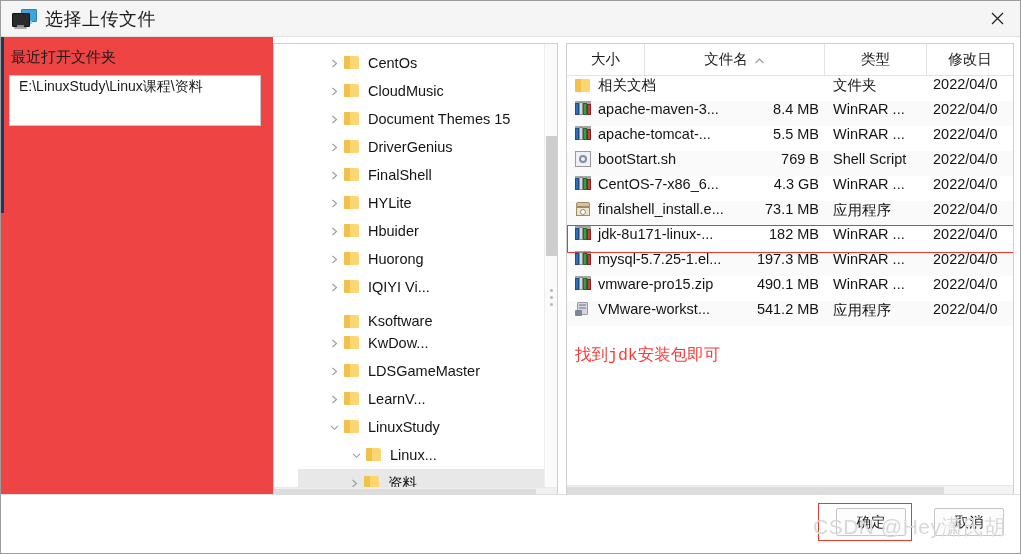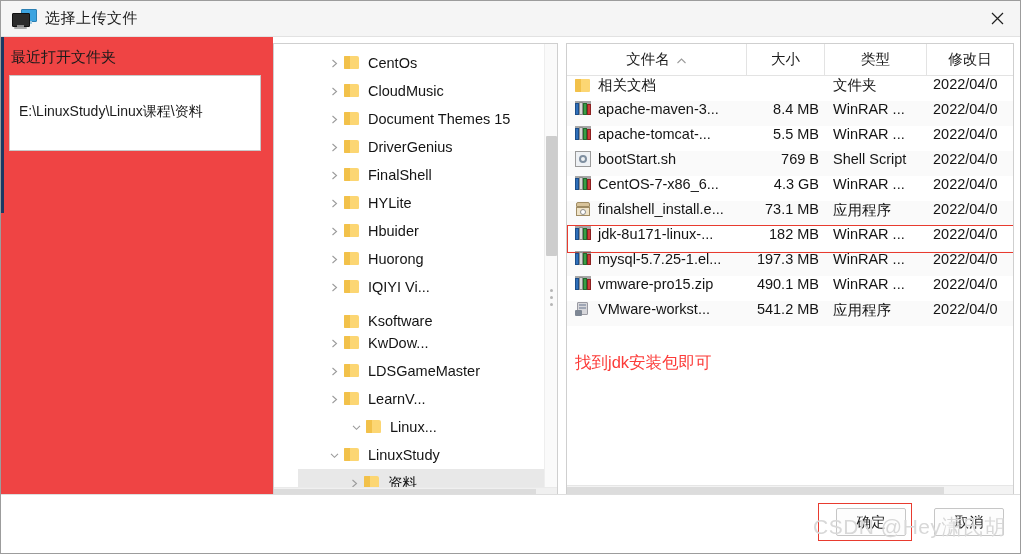--- a/index.html
+++ b/index.html
@@ -43,21 +43,21 @@
     position:absolute;left:1px;top:5px;width:16px;height:12px;
     background:#2b2b2b;border:1px solid #111;border-radius:1px;
   }
   .title-icon .stand{
     position:absolute;left:6px;top:17px;width:7px;height:2px;background:#8a8a8a;
   }
   .title-icon .base{
     position:absolute;left:3px;top:19px;width:13px;height:2px;background:#a8a8a8;border-radius:1px;
   }
   .title-text{
-    font-size:15px;color:#1b1b1b;letter-spacing:.5px;
+    font-size:18px;color:#1b1b1b;letter-spacing:.5px;
   }
   .win-close{
     position:absolute;right:0;top:0;width:46px;height:34px;
     display:flex;align-items:center;justify-content:center;
     cursor:default;
   }
   .win-close svg{display:block;}
   
   .body{
     flex:1;display:flex;position:relative;min-height:0;
@@ -68,21 +68,21 @@
   
   .leftcol{
     width:272px;min-width:272px;box-sizing:border-box;
     padding:8px 12px 0 8px;background:#ef4444;
   }
   .recent-label{
     font-size:15px;color:#1b1b1b;margin:3px 0 8px 2px;
   }
   .path-box{
     border:1px solid #c8c8c8;background:#fff;
-    padding:25px 9px 9px 9px;
+    padding:0 9px 9px 9px;
     font-size:14px;color:#1b1b1b;line-height:21px;
     word-break:break-all;
     min-height:40px;
   }
   
   .treepanel{
     width:285px;min-width:285px;box-sizing:border-box;
     margin:6px 0 0 0;
     border:1px solid #cfcfcf;
     background:#fff;
@@ -406,43 +406,43 @@
                 <svg width="9" height="9" viewBox="0 0 9 9">
                   <path d="M2.5 1 L6.5 4.5 L2.5 8" stroke="#9b9b9b" stroke-width="1.1" fill="none"></path>
                 </svg>
               </span>
               <span class="folder">
                 <span class="fback"></span>
                 <span class="fflap"></span>
               </span>
               <span>LearnV...</span>
             </div>
+            <div class="tnode" style="padding-left: 52px;">
+              <span class="chev">
+                <svg width="9" height="9" viewBox="0 0 9 9">
+                  <path d="M1 2.8 L4.5 6.3 L8 2.8" stroke="#9b9b9b" stroke-width="1.1" fill="none"></path>
+                </svg>
+              </span>
+              <span class="folder">
+                <span class="fback"></span>
+                <span class="fflap"></span>
+              </span>
+              <span>LinuxStudy</span>
+            </div>
             <div class="tnode" style="padding-left: 74px;">
               <span class="chev">
                 <svg width="9" height="9" viewBox="0 0 9 9">
                   <path d="M1 2.8 L4.5 6.3 L8 2.8" stroke="#9b9b9b" stroke-width="1.1" fill="none"></path>
                 </svg>
               </span>
               <span class="folder">
                 <span class="fback"></span>
                 <span class="fflap"></span>
               </span>
               <span>Linux...</span>
-            </div>
-            <div class="tnode" style="padding-left: 52px;">
-              <span class="chev">
-                <svg width="9" height="9" viewBox="0 0 9 9">
-                  <path d="M1 2.8 L4.5 6.3 L8 2.8" stroke="#9b9b9b" stroke-width="1.1" fill="none"></path>
-                </svg>
-              </span>
-              <span class="folder">
-                <span class="fback"></span>
-                <span class="fflap"></span>
-              </span>
-              <span>LinuxStudy</span>
             </div>
             <div class="tnode sel" style="padding-left: 48px; margin-left: 24px;">
               <span class="chev">
                 <svg width="9" height="9" viewBox="0 0 9 9">
                   <path d="M2.5 1 L6.5 4.5 L2.5 8" stroke="#9b9b9b" stroke-width="1.1" fill="none"></path>
                 </svg>
               </span>
               <span class="folder">
                 <span class="fback"></span>
                 <span class="fflap"></span>
@@ -457,39 +457,39 @@
           <div class="grip" style="top:259px;"></div>
         </div>
       </div>
       <div class="tree-hscroll">
         <div class="hthumb" style="width:262px;"></div>
       </div>
     </div>
 
     <div class="filepanel">
       <div class="headerrow" id="header-row">
+          <div class="hcell c-size">
+            <span>大小</span>
+          </div>
           <div class="hcell c-name">
             <span>文件名</span>
             <span class="sortcaret"><svg width="11" height="8" viewBox="0 0 11 8">
                 <path d="M1.5 6 L5.5 2 L9.5 6" stroke="#9b9b9b" stroke-width="1.1" fill="none"></path>
               </svg></span>
           </div>
-          <div class="hcell c-size">
-            <span>大小</span>
-          </div>
           <div class="hcell c-type">
             <span>类型</span>
           </div>
           <div class="hcell c-date">
             <span>修改日</span>
           </div>
         </div>
       <div class="rows" id="file-rows">
         <div class="redbox" id="row-redbox" style="left: 0px; top: 149px; width: 452px; height: 26px; border-color: rgb(232, 59, 47);"></div>
-        <div class="note-red" id="note-red" style="left: 8px; top: 276px; color: rgb(252, 59, 56);">找到jdk安装包即可</div>
+        <div class="note-red" id="note-red" style="left: 8px; top: 268px; color: rgb(252, 59, 56); font-family: Liberation Mono, monospace;">找到jdk安装包即可</div>
       <div class="frow">
             <div class="cell name">
               <span class="ficon ">
                 <span class="fback" style="position:absolute;left:0;top:1px;width:15px;height:13px;background:#fcd673;border-radius:1px"></span>
                 <span style="position:absolute;left:0;top:1px;width:6px;height:13px;background:#f2c14a;border-radius:1px 0 0 1px"></span>
               </span>
               <span>相关文档</span>
             </div>
             <div class="cell size"></div>
             <div class="cell type">文件夹</div>

